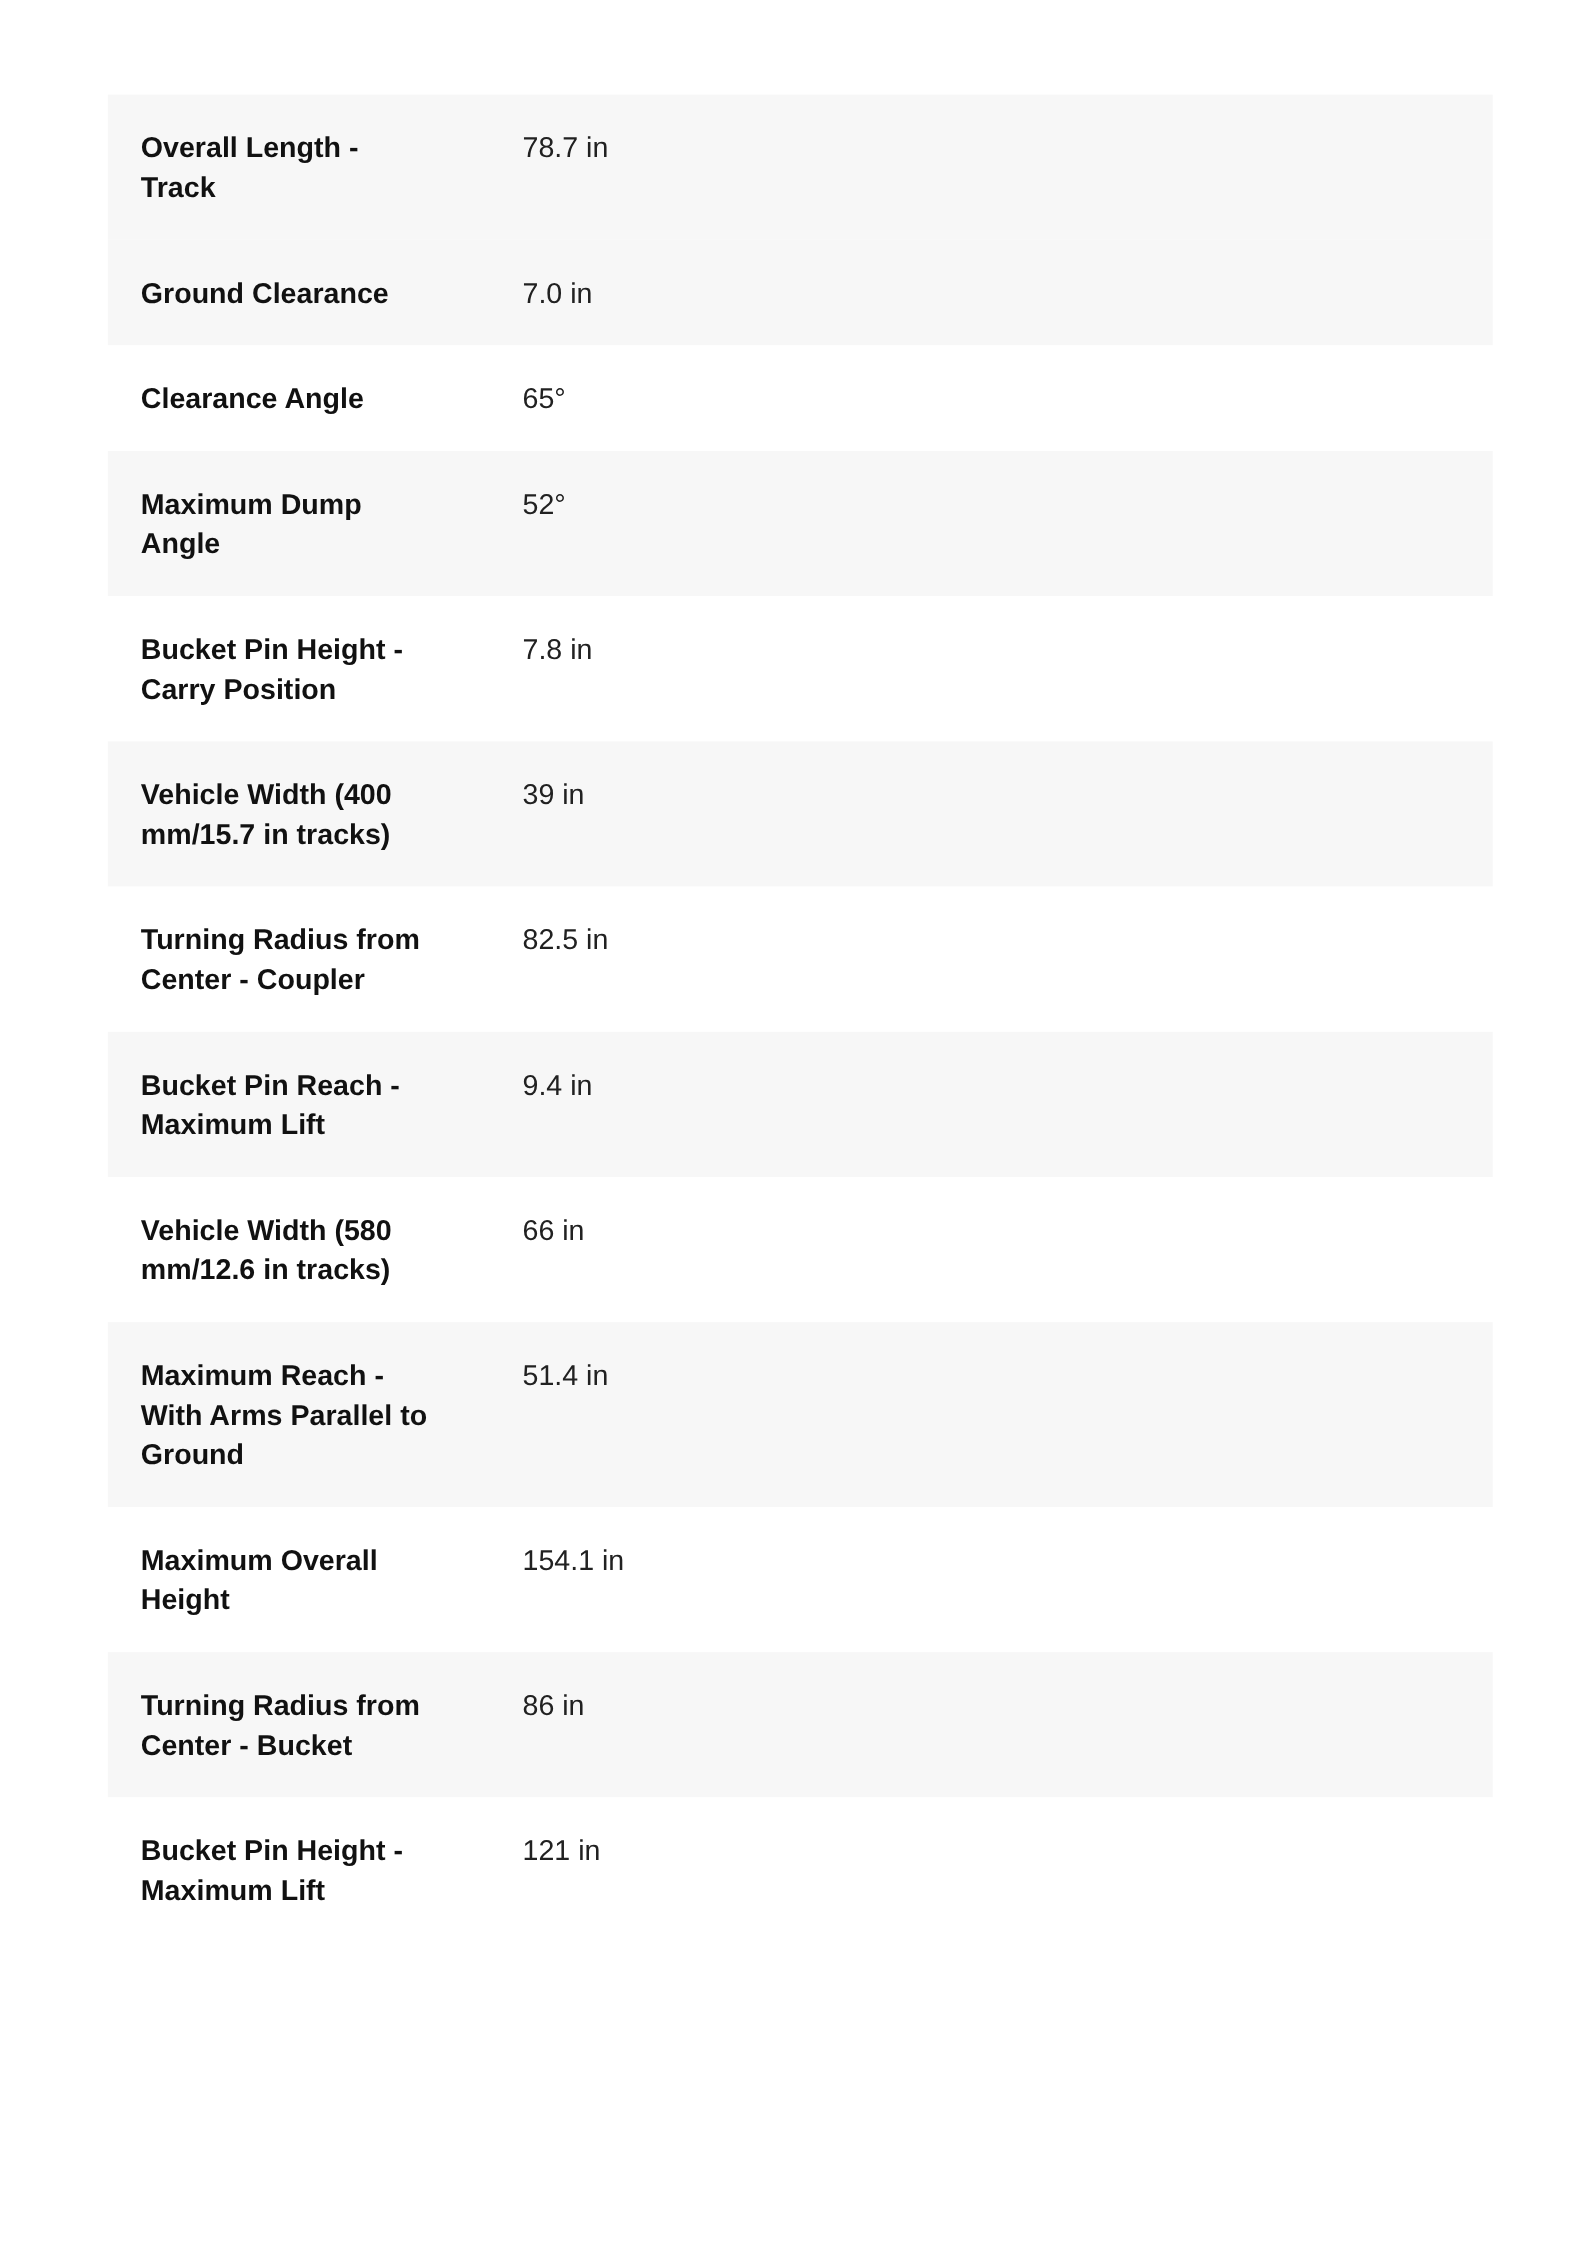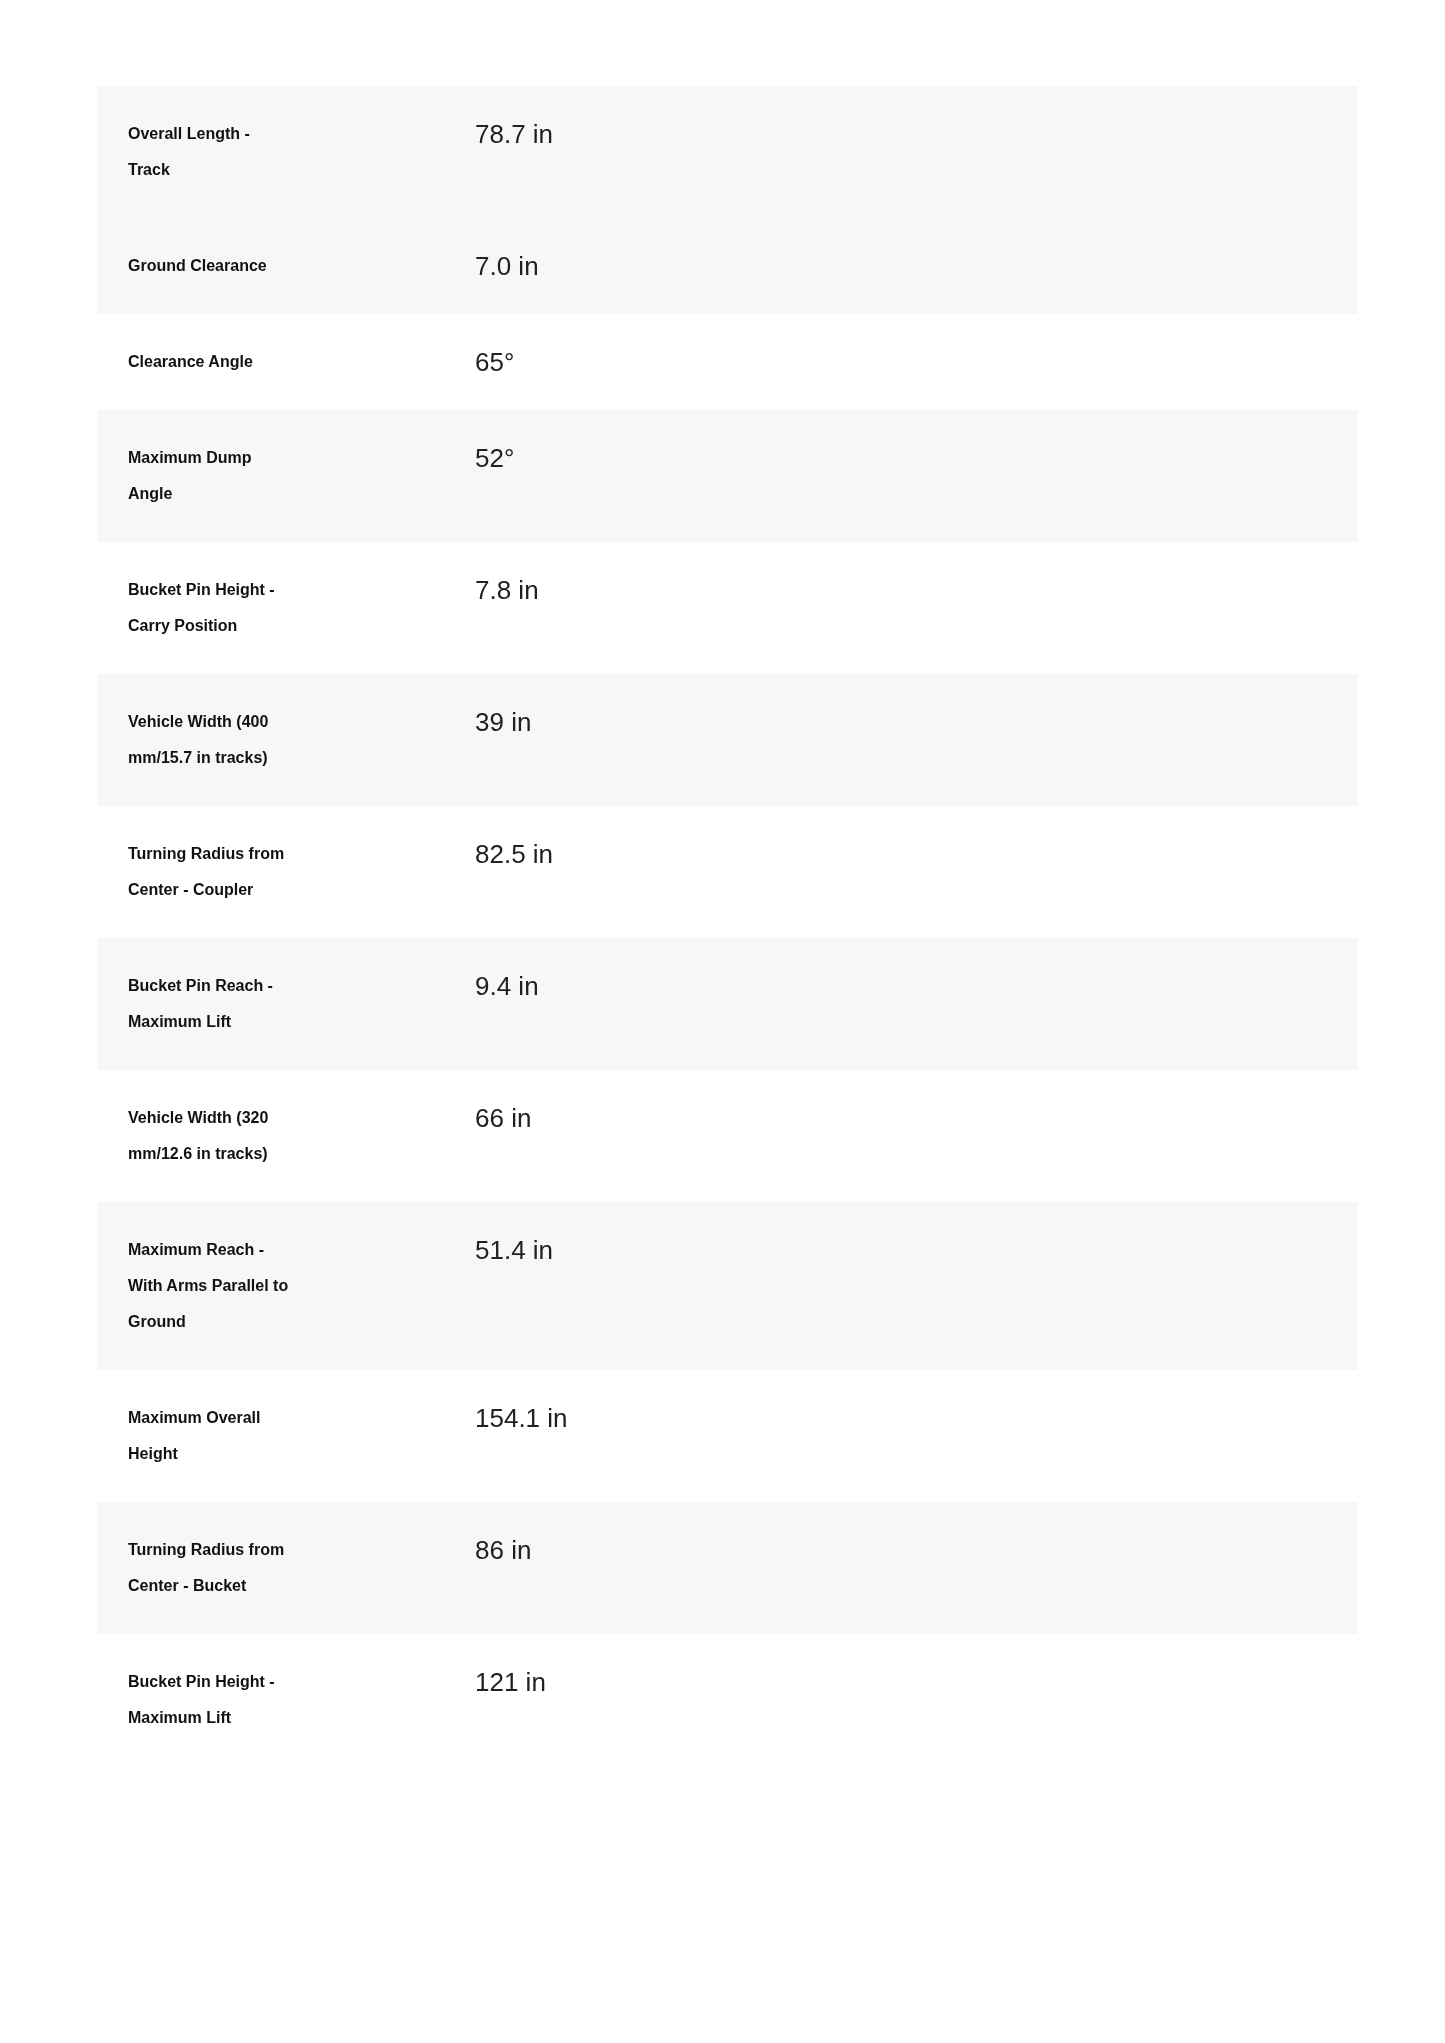--- a/index.html
+++ b/index.html
@@ -26,21 +26,21 @@
     padding: 30px 0;
     background: #ffffff;
   }
   .spec-row.shaded {
     background: #f7f7f7;
   }
   .spec-label {
     box-sizing: border-box;
     width: 352px;
     padding-left: 30px;
-    font-size: 16px;
+    font-size: 26px;
     line-height: 36px;
     font-weight: 700;
     color: #111111;
     white-space: pre-line;
   }
   .spec-value {
     flex: 1;
     font-size: 26px;
     line-height: 36px;
     font-weight: 400;
@@ -85,21 +85,21 @@
     <div class="spec-label">Turning Radius from
 Center - Coupler</div>
     <div class="spec-value">82.5 in</div>
   </div>
   <div class="spec-row shaded">
     <div class="spec-label">Bucket Pin Reach -
 Maximum Lift</div>
     <div class="spec-value">9.4 in</div>
   </div>
   <div class="spec-row">
-    <div class="spec-label">Vehicle Width (320
+    <div class="spec-label">Vehicle Width (580
 mm/12.6 in tracks)</div>
     <div class="spec-value">66 in</div>
   </div>
   <div class="spec-row shaded">
     <div class="spec-label">Maximum Reach -
 With Arms Parallel to
 Ground</div>
     <div class="spec-value">51.4 in</div>
   </div>
   <div class="spec-row">

